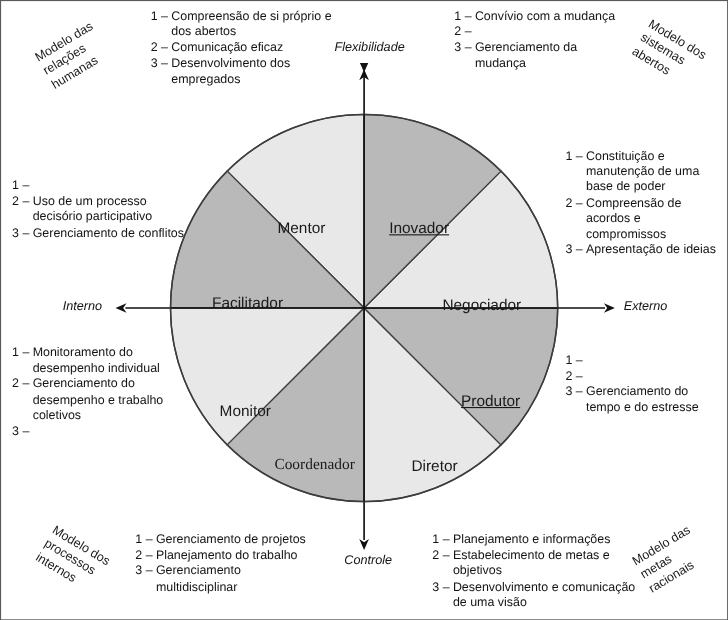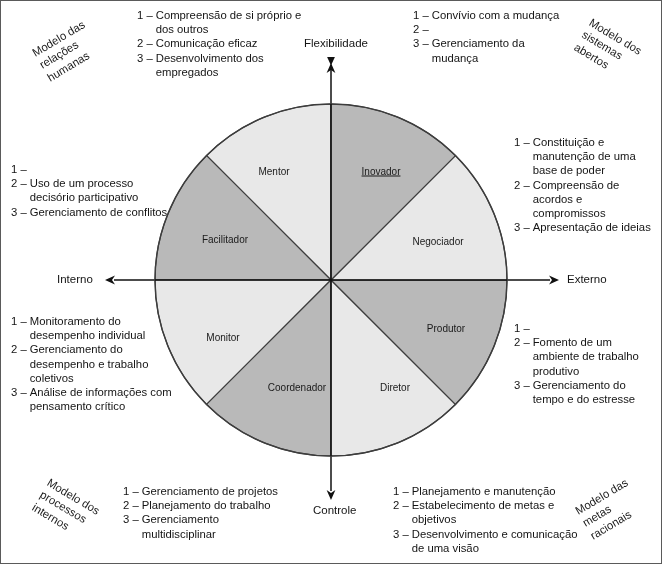--- a/index.html
+++ b/index.html
@@ -39,32 +39,34 @@
     padding-right: 3px;
   }
   .comp-txt {
     flex: 1 1 auto;
     white-space: normal;
   }
 
   
   .sector-label {
     position: absolute;
-    font-size: 10px;
+    font-size: 14px;
     color: #1a1a1a;
     transform: translate(-50%, -50%);
     white-space: nowrap;
+    margin-top: 36px;
   }
 
   
   .axis-label {
     position: absolute;
     font-size: 11.5px;
     color: #141414;
     white-space: nowrap;
+    font-style: italic;
   }
 
   
   .model-label {
     position: absolute;
     font-size: 11.4px;
     line-height: 14.4px;
     color: #1a1a1a;
     white-space: nowrap;
     text-align: left;
@@ -118,23 +120,23 @@
 
     <circle cx="330" cy="279" r="176" fill="none" stroke="#3d3d3d" stroke-width="1.4"></circle>
 
     <line x1="330" y1="103" x2="330" y2="455" stroke="#111111" stroke-width="1.5"></line>
     <line x1="154" y1="279" x2="506" y2="279" stroke="#111111" stroke-width="1.5"></line>
   </svg>
 
   <div class="sector-label" style="left:273px;top:170px;">Mentor</div>
   <div class="sector-label" style="left:380px;top:170px;text-decoration:underline;">Inovador</div>
   <div class="sector-label" style="left:437px;top:240px;">Negociador</div>
-  <div class="sector-label" style="left:445px;top:327px;">Produtor</div>
+  <div class="sector-label" style="left:445px;top:327px;text-decoration:underline;">Produtor</div>
   <div class="sector-label" style="left:382px;top:386px;padding-left:24px;">Diretor</div>
-  <div class="sector-label" style="left:296px;top:386px;">Coordenador</div>
+  <div class="sector-label" style="left:285px;top:386px;font-family:Liberation Serif, serif;">Coordenador</div>
   <div class="sector-label" style="left:222px;top:336px;">Monitor</div>
   <div class="sector-label" style="left:224px;top:238px;">Facilitador</div>
 
   <div class="axis-label" style="left:303px;top:36px;">Flexibilidade</div>
   <div class="axis-label" style="left:312px;top:503px;">Controle</div>
   <div class="axis-label" style="left:56px;top:272px;">Interno</div>
   <div class="axis-label" style="left:566px;top:272px;">Externo</div>
 
   <div class="model-label rot-ccw" style="left:65px;top:50px;">
     <span>Modelo das</span>
@@ -156,21 +158,21 @@
 
   <div class="model-label rot-ccw" style="left:608px;top:508px;">
     <span>Modelo das</span>
     <span>metas</span>
     <span>racionais</span>
   </div>
 
   <div class="comp-list" style="left:136px;top:7px;width:175px;">
     <div class="comp-row">
       <span class="comp-num">1 –</span>
-      <span class="comp-txt">Compreensão de si próprio e dos outros</span>
+      <span class="comp-txt">Compreensão de si próprio e dos abertos</span>
     </div>
     <div class="comp-row">
       <span class="comp-num">2 –</span>
       <span class="comp-txt">Comunicação eficaz</span>
     </div>
     <div class="comp-row">
       <span class="comp-num">3 –</span>
       <span class="comp-txt">Desenvolvimento dos empregados</span>
     </div>
   </div>
@@ -222,31 +224,29 @@
     <div class="comp-row">
       <span class="comp-num">1 –</span>
       <span class="comp-txt">Monitoramento do desempenho individual</span>
     </div>
     <div class="comp-row">
       <span class="comp-num">2 –</span>
       <span class="comp-txt">Gerenciamento do desempenho e trabalho coletivos</span>
     </div>
     <div class="comp-row">
       <span class="comp-num">3 –</span>
-      <span class="comp-txt">Análise de informações com pensamento crítico</span>
     </div>
   </div>
 
   <div class="comp-list" style="left:513px;top:320px;width:140px;">
     <div class="comp-row">
       <span class="comp-num">1 –</span>
     </div>
     <div class="comp-row">
       <span class="comp-num">2 –</span>
-      <span class="comp-txt">Fomento de um ambiente de trabalho produtivo</span>
     </div>
     <div class="comp-row">
       <span class="comp-num">3 –</span>
       <span class="comp-txt">Gerenciamento do tempo e do estresse</span>
     </div>
   </div>
 
   <div class="comp-list" style="left:122px;top:483px;width:168px;">
     <div class="comp-row">
       <span class="comp-num">1 –</span>
@@ -258,21 +258,21 @@
     </div>
     <div class="comp-row">
       <span class="comp-num">3 –</span>
       <span class="comp-txt">Gerenciamento multidisciplinar</span>
     </div>
   </div>
 
   <div class="comp-list" style="left:392px;top:483px;width:190px;">
     <div class="comp-row">
       <span class="comp-num">1 –</span>
-      <span class="comp-txt">Planejamento e manutenção</span>
+      <span class="comp-txt">Planejamento e informações</span>
     </div>
     <div class="comp-row">
       <span class="comp-num">2 –</span>
       <span class="comp-txt">Estabelecimento de metas e objetivos</span>
     </div>
     <div class="comp-row">
       <span class="comp-num">3 –</span>
       <span class="comp-txt">Desenvolvimento e comunicação de uma visão</span>
     </div>
   </div>

